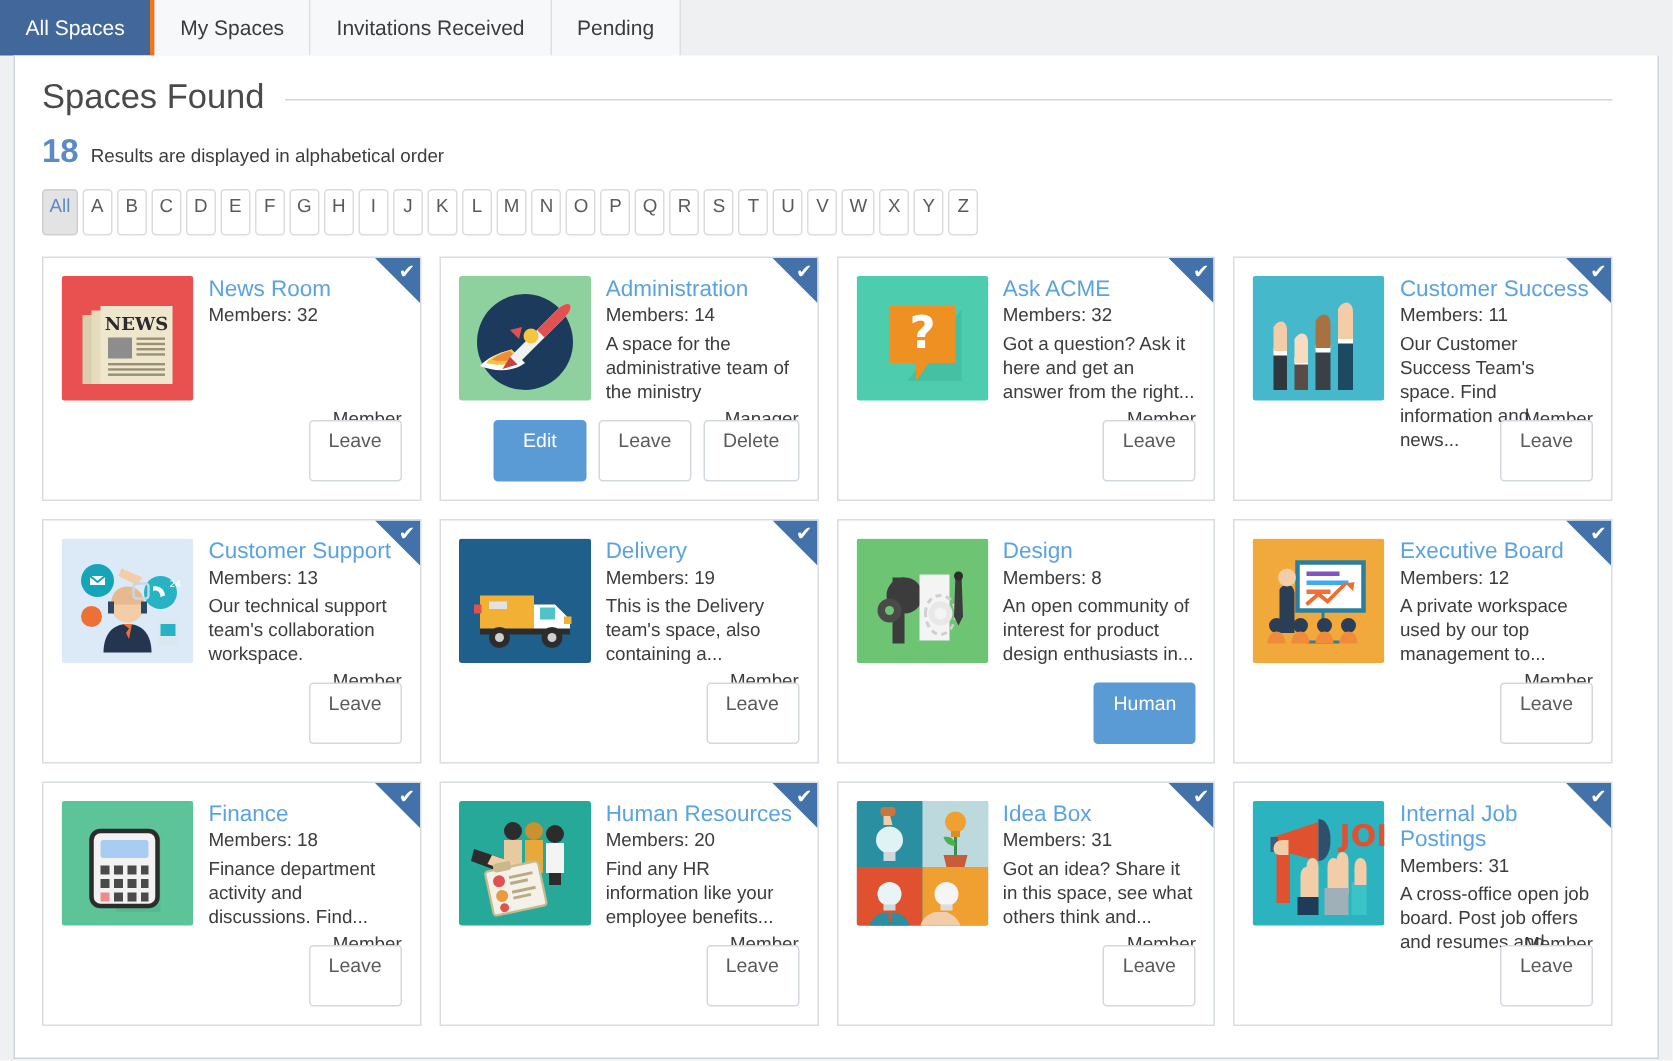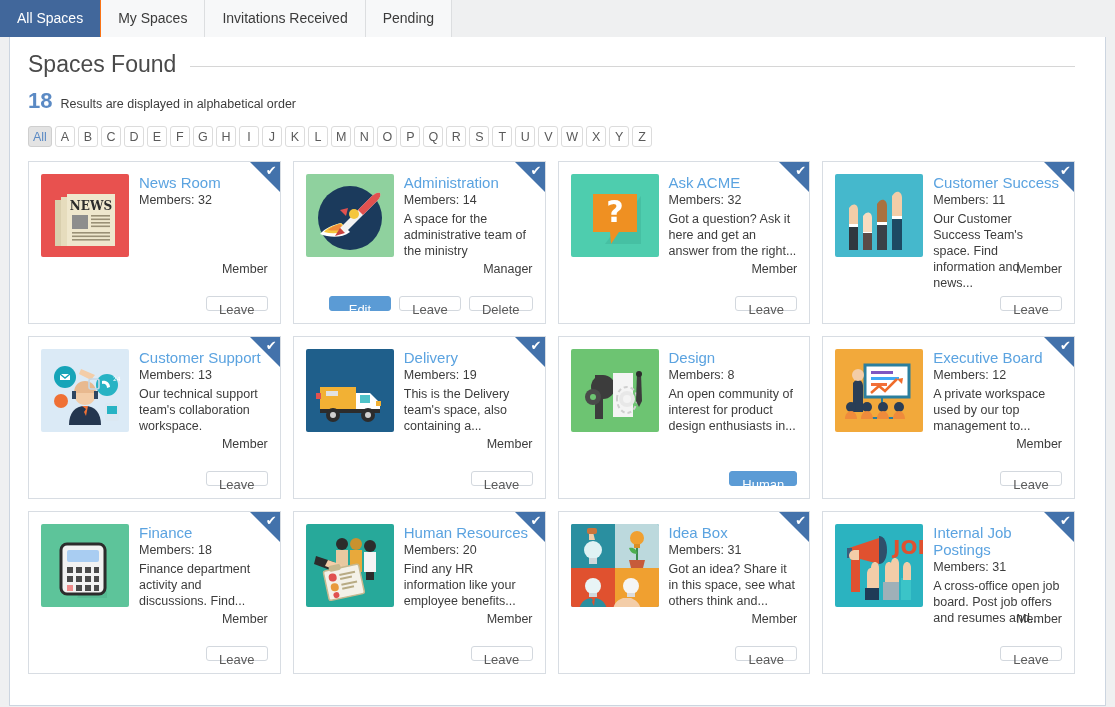--- a/index.html
+++ b/index.html
@@ -28,21 +28,21 @@
     color:#3b3b3b;
     background:#f7f8f9;
     border-right:1px solid #dcdee0;
     box-sizing:border-box;
     cursor:pointer;
     white-space:nowrap;
   }
   .tab.active{
     background:#41679b;
     color:#ffffff;
-    border-right:1px solid #f97316;
+    border-right:3px solid #f97316;
   }
   .tabbar .filler{flex:1;}
 
   
   .panel{
     position:relative;
     margin:0 9px;
     background:#ffffff;
     border:1px solid #ccd5e0;
     border-top:none;
@@ -76,21 +76,21 @@
     font-weight:bold;
     color:#5b8ac4;
     margin-right:8px;
   }
   .results-text{font-size:12.5px;color:#3c3c3c;}
 
   
   .alpha{display:flex;gap:3px;margin-bottom:14px;}
   .alpha-btn{
     min-width:20px;
-    height:21px;
+    height:31px;
     line-height:20px;
     padding:0 4px;
     text-align:center;
     font-size:12.5px;
     color:#5a5a5a;
     background:#ffffff;
     border:1px solid #dcdcdc;
     border-radius:3px;
     box-sizing:border-box;
     cursor:pointer;
@@ -178,21 +178,21 @@
   }
   .card-actions{
     position:absolute;
     right:12px;
     bottom:12px;
     display:flex;
     gap:8px;
   }
   .btn{
     min-width:62px;
-    height:15px;
+    height:41px;
     line-height:25px;
     padding:0 12px;
     font-size:13px;
     text-align:center;
     border-radius:3px;
     box-sizing:border-box;
     cursor:pointer;
     white-space:nowrap;
   }
   .btn-default{

